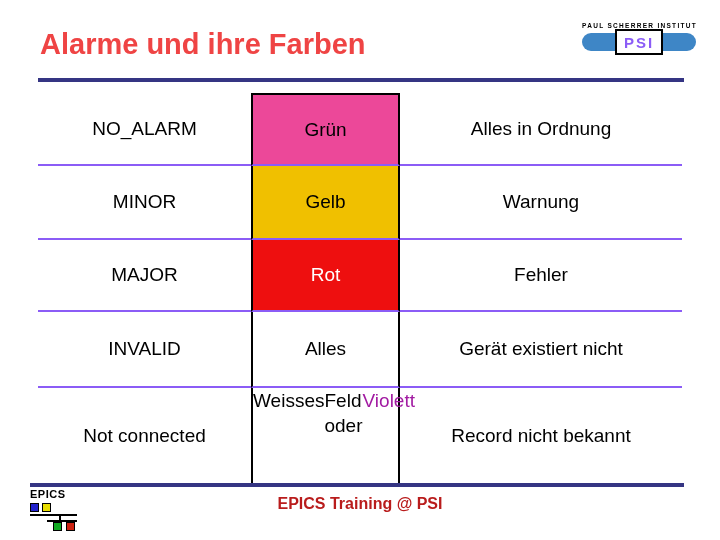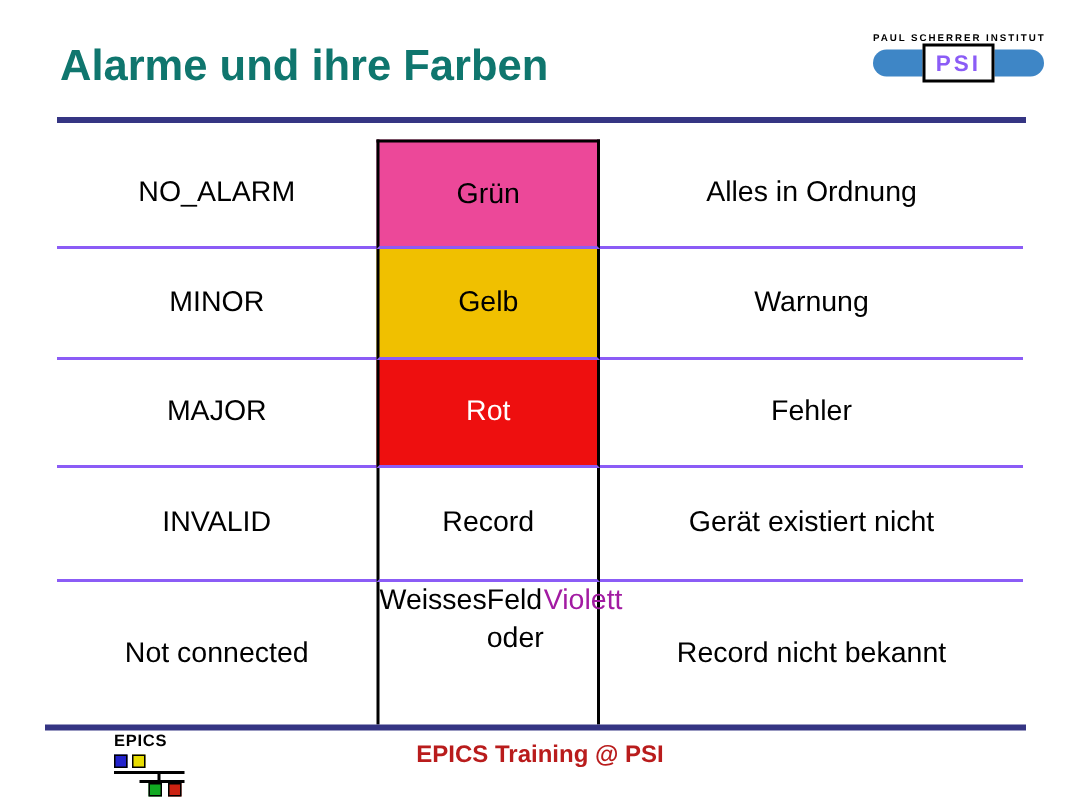--- a/index.html
+++ b/index.html
@@ -2,21 +2,21 @@
 <html><head>
 <meta charset="utf-8">
 <style>
   html,body { margin:0; padding:0; background:#888; }
   .slide {
     position:relative; width:720px; height:540px; background:#ffffff;
     font-family:"Liberation Sans", sans-serif; overflow:hidden;
   }
   .title {
     position:absolute; left:40px; top:28px;
-    font-size:29px; font-weight:bold; color:#0f766e;
+    font-size:29px; font-weight:bold; color:#ef4444;
     white-space:nowrap;
   }
   .rule { position:absolute; height:4px; }
   .rule-top { left:38px; top:78px; width:646px; }
   .rule-bottom { left:30px; top:483px; width:654px; }
 
   .alarm-table {
     position:absolute; left:38px; top:93px; width:644px; height:390px;
     display:grid;
     grid-template-columns:213px 149px 282px;
@@ -48,21 +48,21 @@
   .psi-bar { position:relative; margin-top:4px; height:18px; border-radius:9px; }
   .psi-box {
     position:absolute; left:50%; top:50%; transform:translate(-50%,-50%);
     width:48px; height:26px; background:#fff; border:2px solid #000;
     display:flex; align-items:center; justify-content:center;
     font-size:15px; font-weight:bold; letter-spacing:2px; color:#8b5cf6;
     box-sizing:border-box;
   }
 
   
-  .epics { position:absolute; left:30px; top:488px; width:58px; height:50px;margin-left:46px; }
+  .epics { position:absolute; left:30px; top:488px; width:58px; height:50px; }
   .epics-label { font-size:11px; font-weight:bold; letter-spacing:0.5px; color:#000; }
   .sq { position:absolute; width:9px; height:9px; border:1px solid #000; box-sizing:border-box; }
   .sq-blue   { left:0;  top:15px; }
   .sq-yellow { left:12px; top:15px; }
   .bus1 { position:absolute; left:0; top:26px; width:47px; height:2px; background:#000; }
   .drop { position:absolute; left:29px; top:28px; width:2px; height:4px; background:#000; }
   .bus2 { position:absolute; left:17px; top:32px; width:30px; height:2px; background:#000; }
   .sq-green { left:23px; top:34px; }
   .sq-red   { left:36px; top:34px; }
 </style>
@@ -90,21 +90,21 @@
 
     <div class="cell sep">MINOR</div>
     <div class="cell sep mid" style="background-color: rgb(240, 192, 0); color: rgb(0, 0, 0);">Gelb</div>
     <div class="cell sep">Warnung</div>
 
     <div class="cell sep">MAJOR</div>
     <div class="cell sep mid" style="background-color: rgb(238, 15, 15); color: rgb(255, 255, 255);">Rot</div>
     <div class="cell sep">Fehler</div>
 
     <div class="cell sep">INVALID</div>
-    <div class="cell sep mid" style="background-color: rgb(255, 255, 255); color: rgb(0, 0, 0);">Record</div>
+    <div class="cell sep mid" style="background-color: rgb(255, 255, 255); color: rgb(0, 0, 0);">Alles</div>
     <div class="cell sep">Gerät existiert nicht</div>
 
     <div class="cell">Not connected</div>
     <div class="cell mid last-mid" style="background-color: rgb(255, 255, 255);">
       <span>Weisses</span>
       <span>Feld oder</span>
       <span style="color: rgb(162, 27, 162);">Violett</span>
     </div>
     <div class="cell">Record nicht bekannt</div>
 

